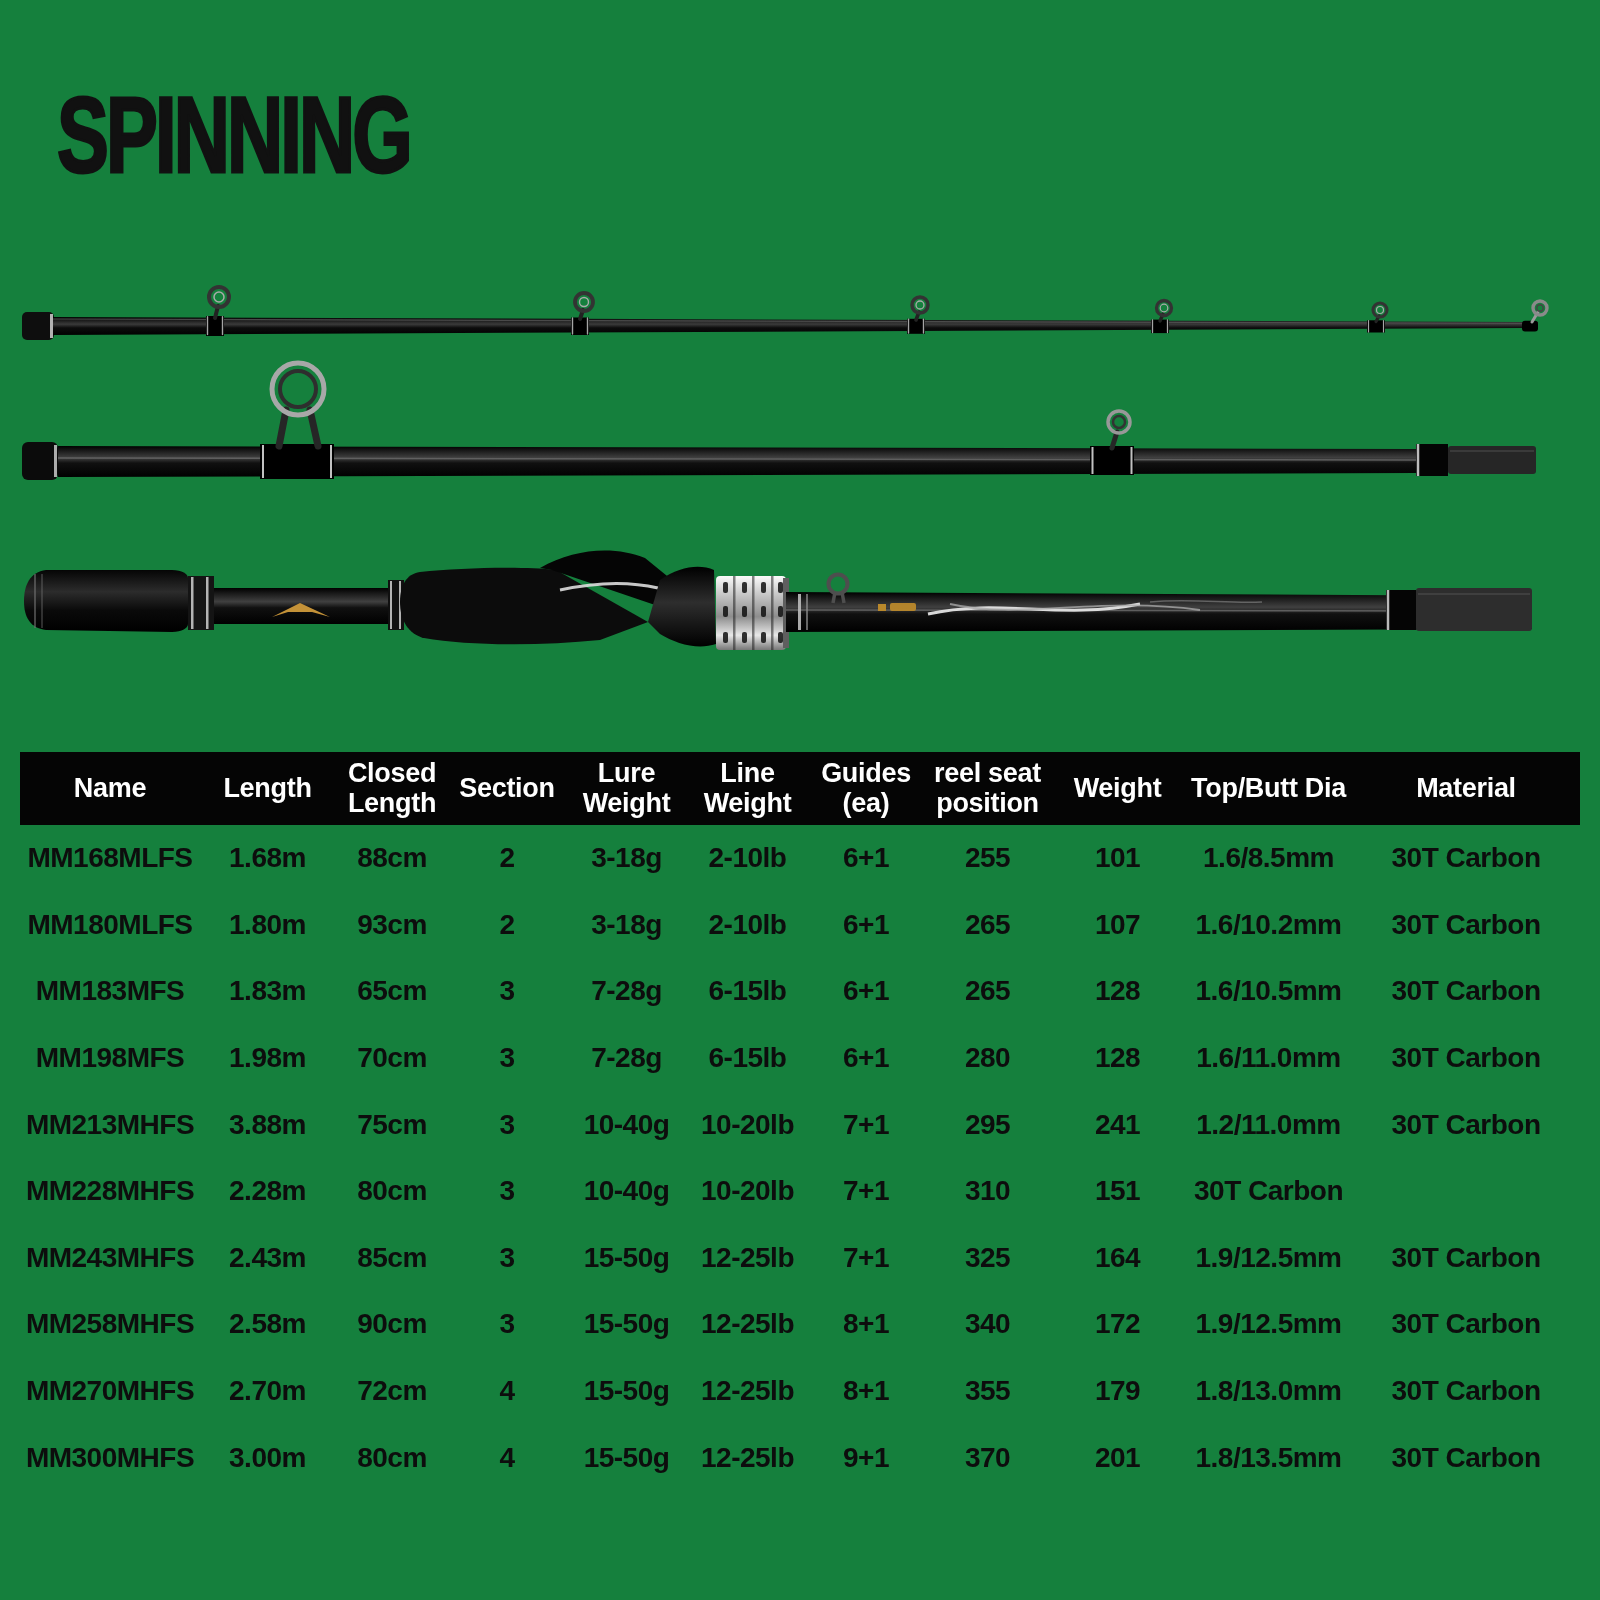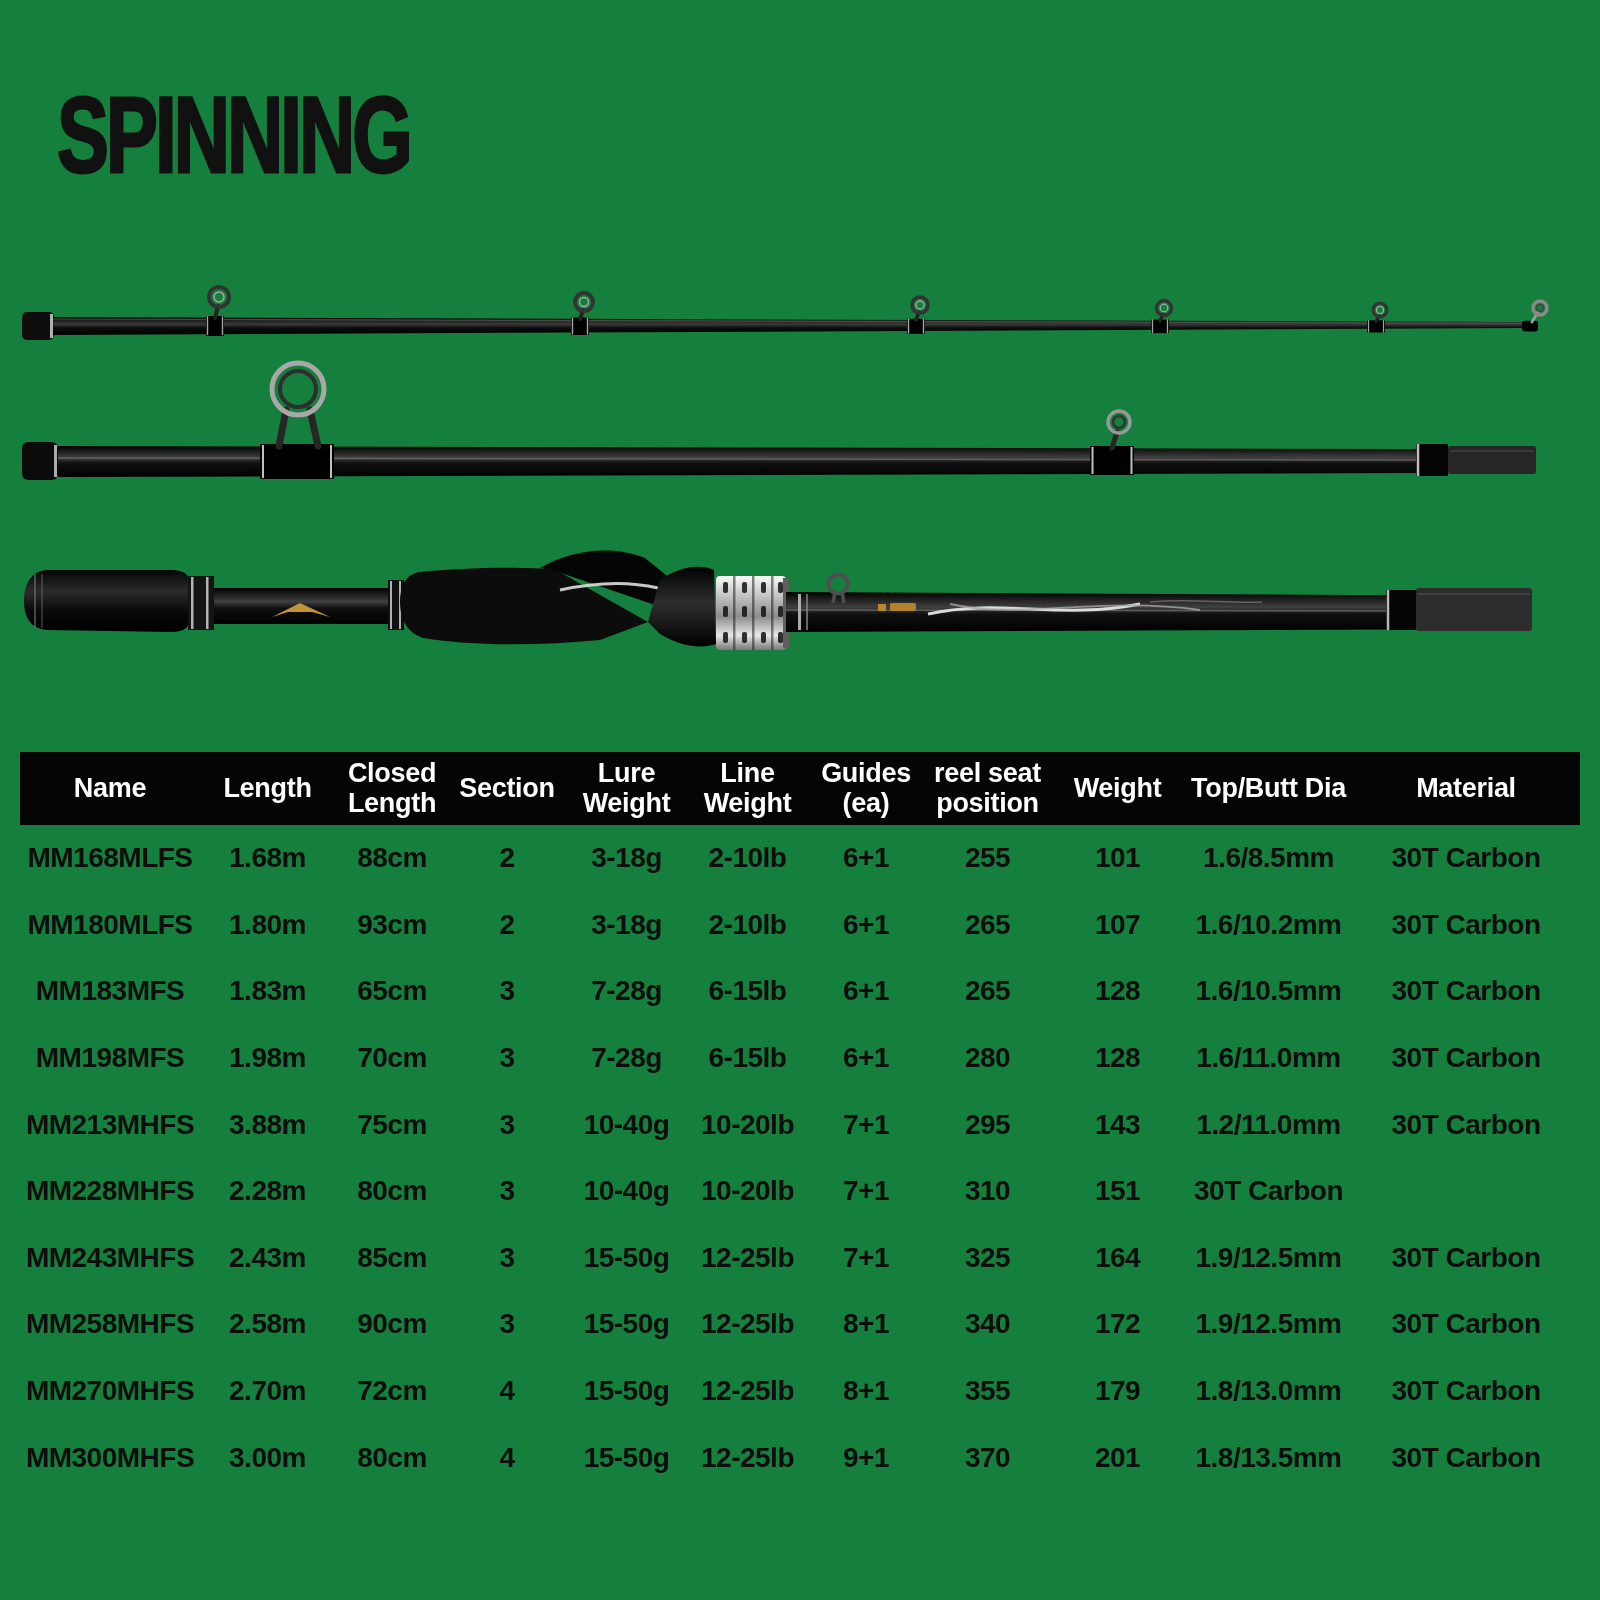--- a/index.html
+++ b/index.html
@@ -279,21 +279,21 @@
         </div>
         <div class="tgrid tr">
           <div class="td">MM213MHFS</div>
           <div class="td">3.88m</div>
           <div class="td">75cm</div>
           <div class="td">3</div>
           <div class="td">10-40g</div>
           <div class="td">10-20lb</div>
           <div class="td">7+1</div>
           <div class="td">295</div>
-          <div class="td">143</div>
+          <div class="td">241</div>
           <div class="td">1.2/11.0mm</div>
           <div class="td">30T Carbon</div>
         </div>
         <div class="tgrid tr">
           <div class="td">MM228MHFS</div>
           <div class="td">2.28m</div>
           <div class="td">80cm</div>
           <div class="td">3</div>
           <div class="td">10-40g</div>
           <div class="td">10-20lb</div>

